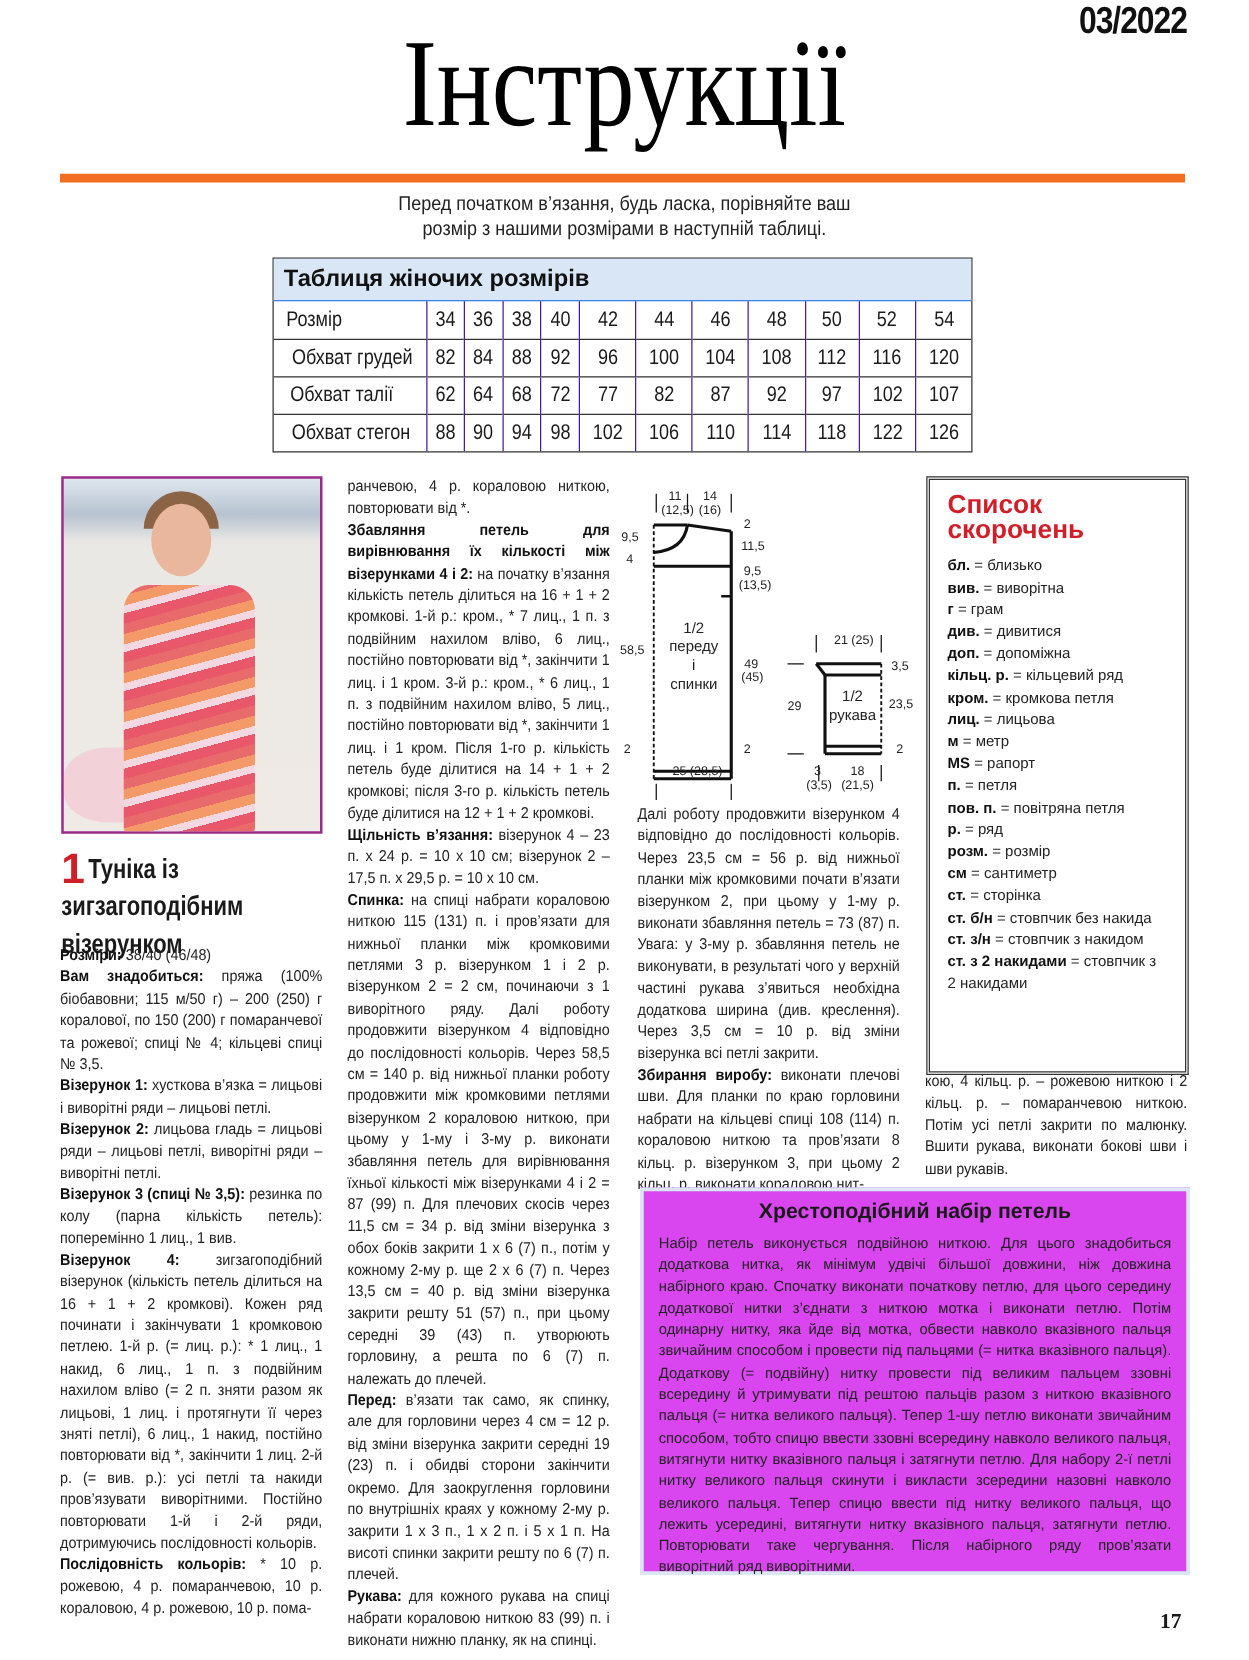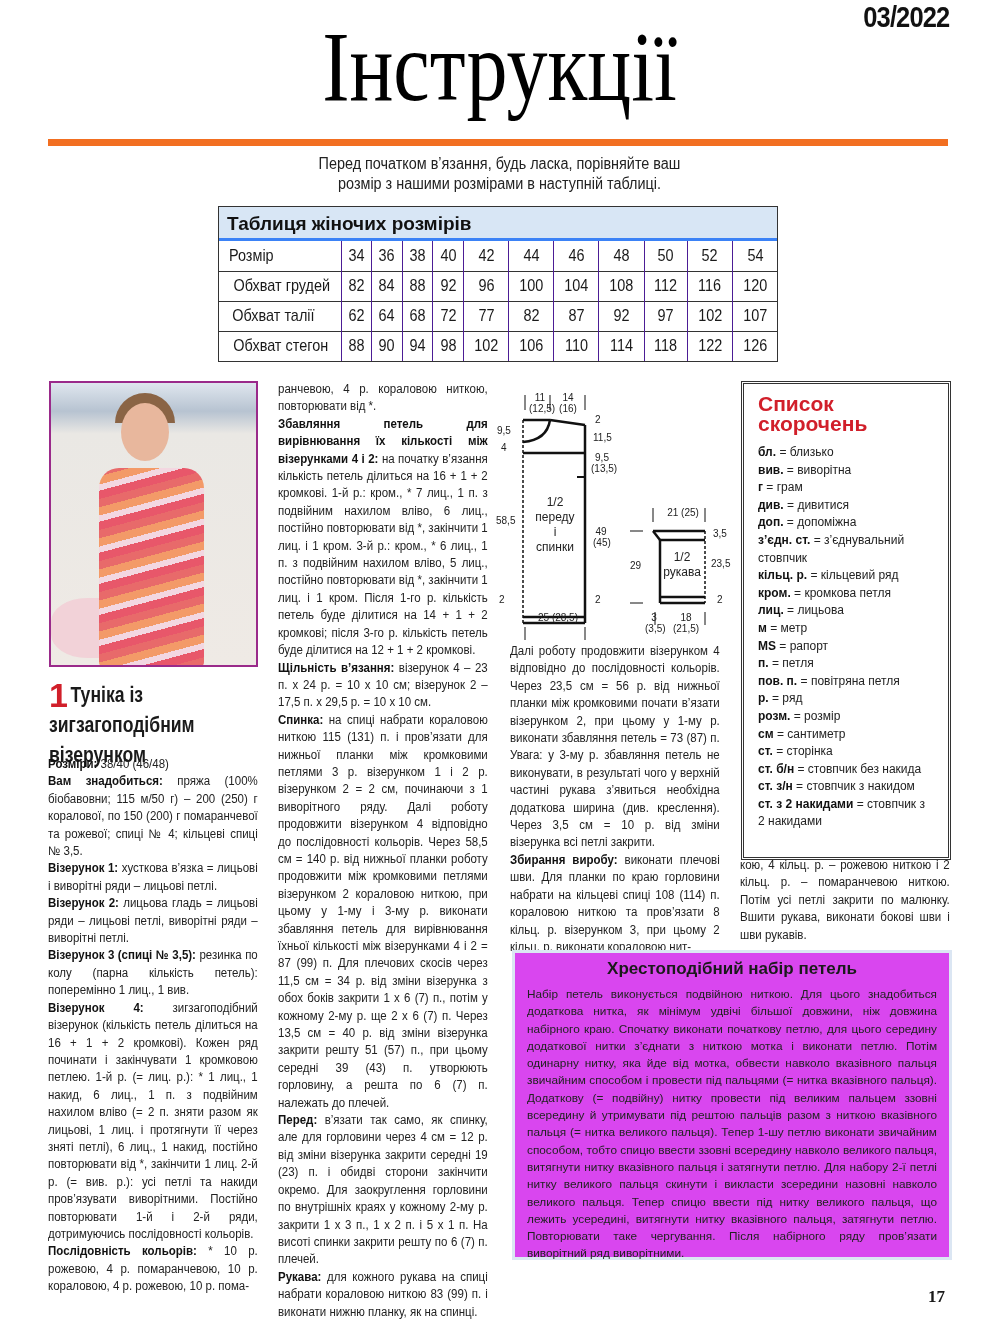--- a/index.html
+++ b/index.html
@@ -2,21 +2,21 @@
 <html><head>
 <meta charset="utf-8">
 <style>
   * { box-sizing: border-box; margin: 0; padding: 0; }
   body { width: 999px; height: 1328px; background: #ffffff; position: relative; overflow: hidden; font-family: "Liberation Sans", sans-serif; color: #1a1a1a; }
   .issue { position: absolute; right: 50px; top: 0px; font-family: "Liberation Sans", sans-serif; font-weight: bold; font-size: 30px; letter-spacing: -1px; transform: scaleX(0.85); transform-origin: right top; color: #111; }
   .title { position: absolute; left: 0; width: 999px; top: 12px; text-align: center; font-family: "Liberation Serif", serif; font-size: 100px; line-height: 110px; transform: scaleX(0.82); color: #000; }
   .rule { position: absolute; left: 48px; width: 900px; top: 139px; height: 7px; background: #f26f21; }
   .intro { position: absolute; left: 0; width: 999px; top: 154px; text-align: center; font-size: 16px; line-height: 20px; transform: scaleX(0.9); color: #222; }
   .size-table { position: absolute; left: 218px; top: 206px; width: 560px; border: 1px solid #333; }
-  .size-table .th { background: #d8e6f5; height: 34px; border-bottom: 3px solid #3b82f6; font-weight: bold; font-size: 19px; padding: 6px 8px; color: #111; }
+  .size-table .th { background: #d8e6f5; height: 34px; border-bottom: 1px solid #3b82f6; font-weight: bold; font-size: 19px; padding: 6px 8px; color: #111; }
   .size-table table { width: 100%; border-collapse: collapse; font-size: 17px; }
   .size-table td { border-left: 1px solid #4c1d95; border-top: 1px solid #333; height: 30px; text-align: center; transform: scaleX(1); }
   .size-table tr:first-child td { border-top: none; margin-top: 16px; }
   .size-table td.label { text-align: left; border-left: none; padding-left: 6px; width: 122px; }
   .size-table td span { display: inline-block; transform: scaleX(0.85); }
   .photo { position: absolute; left: 49px; top: 381px; width: 209px; height: 286px; border: 2px solid #9a2a8a;
     background: linear-gradient(180deg, #dfe6ee 0%, #b7c3d1 10%, #eae8e4 18%, #efeae5 100%); overflow: hidden; }
   .photo .body { position: absolute; left: 48px; top: 85px; width: 105px; height: 200px; border-radius: 20px 20px 6px 6px;
     background: repeating-linear-gradient(165deg, #e86a6a 0 8px, #f39a68 8px 16px, #f3d7e1 16px 22px, #e8576a 22px 30px); }
   .photo .head { position: absolute; left: 70px; top: 20px; width: 48px; height: 58px; border-radius: 50%; background: #e8b79d; }
@@ -217,21 +217,20 @@
 </div>
 
 <div class="abbr">
   <h3>Список скорочень</h3>
   <div id="abbr-list">
       <div class="row"><b>бл.</b> = близько</div>
       <div class="row"><b>вив.</b> = виворітна</div>
       <div class="row"><b>г</b> = грам</div>
       <div class="row"><b>див.</b> = дивитися</div>
       <div class="row"><b>доп.</b> = допоміжна</div>
-      <div class="row"><b>з’єдн. ст.</b> = з’єднувальний стовпчик</div>
       <div class="row"><b>кільц. р.</b> = кільцевий ряд</div>
       <div class="row"><b>кром.</b> = кромкова петля</div>
       <div class="row"><b>лиц.</b> = лицьова</div>
       <div class="row"><b>м</b> = метр</div>
       <div class="row"><b>MS</b> = рапорт</div>
       <div class="row"><b>п.</b> = петля</div>
       <div class="row"><b>пов. п.</b> = повітряна петля</div>
       <div class="row"><b>р.</b> = ряд</div>
       <div class="row"><b>розм.</b> = розмір</div>
       <div class="row"><b>см</b> = сантиметр</div>

